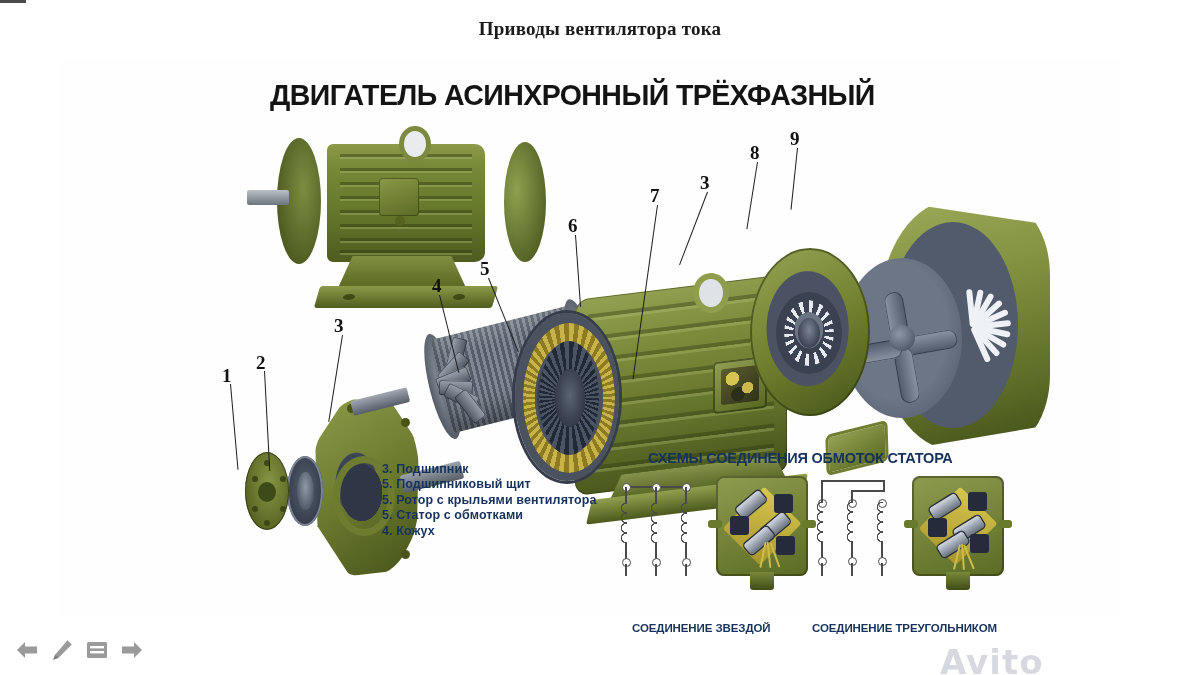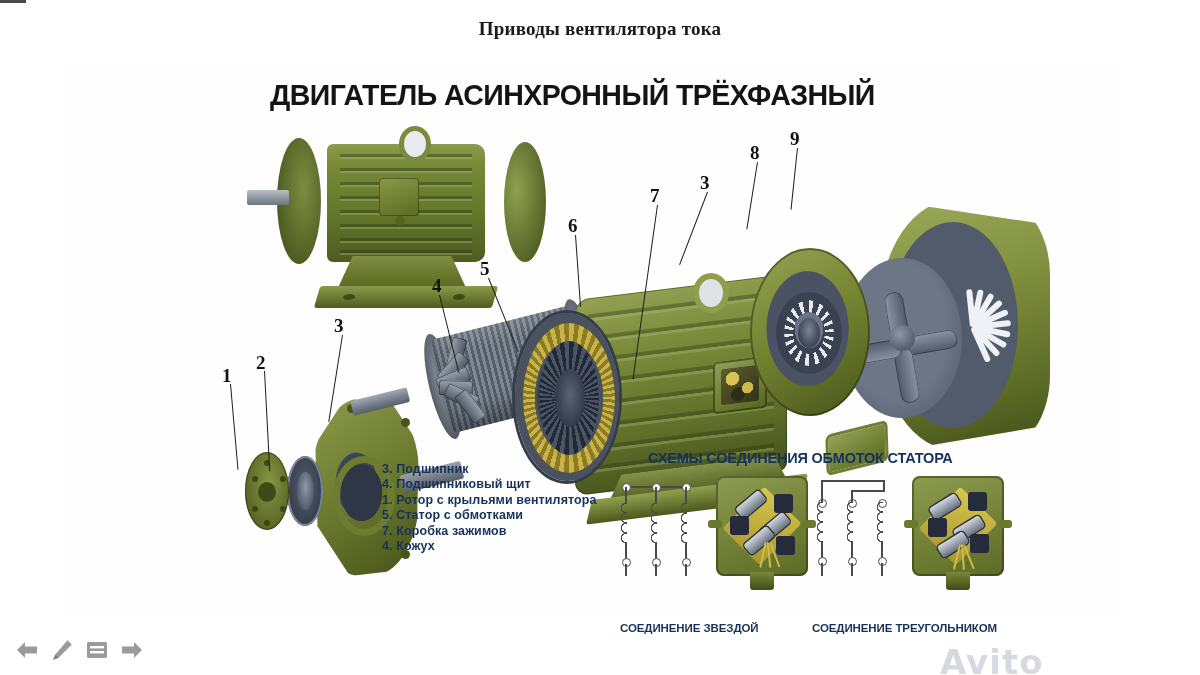--- a/index.html
+++ b/index.html
@@ -616,24 +616,23 @@
     <div class="leader" style="left:697px;top:102px;height:68px;transform:rotate(9deg)"></div>
 
     <div class="callout" style="left:730px;top:68px">9</div>
     <div class="leader" style="left:737px;top:88px;height:62px;transform:rotate(6deg)"></div>
 
     <div class="callout" style="left:640px;top:112px">3</div>
     <div class="leader" style="left:647px;top:132px;height:78px;transform:rotate(21deg)"></div>
 
     <div class="legend">
       <div class="legend-row">3. Подшипник</div>
-      <div class="legend-row">4. Подшипниковый щит</div>
-      <div class="legend-row">1. Ротор с крыльями вентилятора</div>
+      <div class="legend-row">5. Подшипниковый щит</div>
+      <div class="legend-row">5. Ротор с крыльями вентилятора</div>
       <div class="legend-row">5. Статор с обмотками</div>
-      <div class="legend-row">7. Коробка зажимов</div>
       <div class="legend-row">4. Кожух</div>
     </div>
 
     <div class="schemes">
       <div class="schemes-title">СХЕМЫ СОЕДИНЕНИЯ ОБМОТОК СТАТОРА</div>
 
       <div class="scheme" style="left:16px">
         <div class="circuit">
           <div class="c-wire" style="left:9px;top:10px;width:64px;height:1.5px"></div>
           <div class="c-node" style="left:6px;top:7px"></div>
@@ -663,21 +662,21 @@
           <div class="tbox-dark" style="left:14px;top:40px"></div>
           <div class="tbox-dark" style="left:58px;top:18px"></div>
           <div class="tbox-dark" style="left:60px;top:60px"></div>
           <div class="tbox-wire" style="left:46px;top:66px;transform:rotate(12deg)"></div>
           <div class="tbox-wire" style="left:52px;top:66px;transform:rotate(-6deg)"></div>
           <div class="tbox-wire" style="left:58px;top:66px;transform:rotate(-20deg)"></div>
           <div class="tbox-lug" style="left:-8px;top:44px"></div>
           <div class="tbox-lug" style="left:86px;top:44px"></div>
           <div class="tbox-neck"></div>
         </div>
-        <div class="scheme-caption" style="left:4px">СОЕДИНЕНИЕ ЗВЕЗДОЙ</div>
+        <div class="scheme-caption" style="left:16px">СОЕДИНЕНИЕ ЗВЕЗДОЙ</div>
       </div>
 
       <div class="scheme" style="left:212px">
         <div class="circuit">
           <div class="c-wire" style="left:9px;top:26px;width:1.5px;height:1.5px"></div>
           <div class="c-node" style="left:6px;top:23px"></div>
           <div class="c-node" style="left:36px;top:23px"></div>
           <div class="c-node" style="left:66px;top:23px"></div>
           <div class="c-wire" style="left:9px;top:4px;width:64px;height:1.5px"></div>
           <div class="c-wire" style="left:9px;top:4px;width:1.5px;height:22px"></div>

